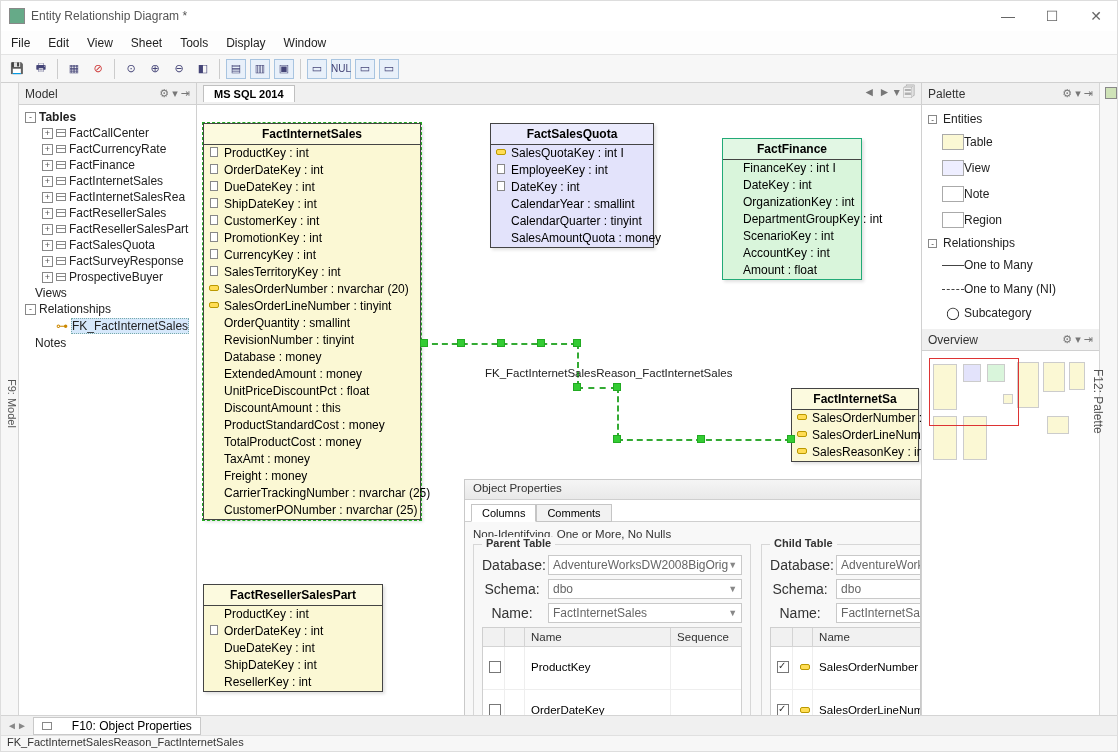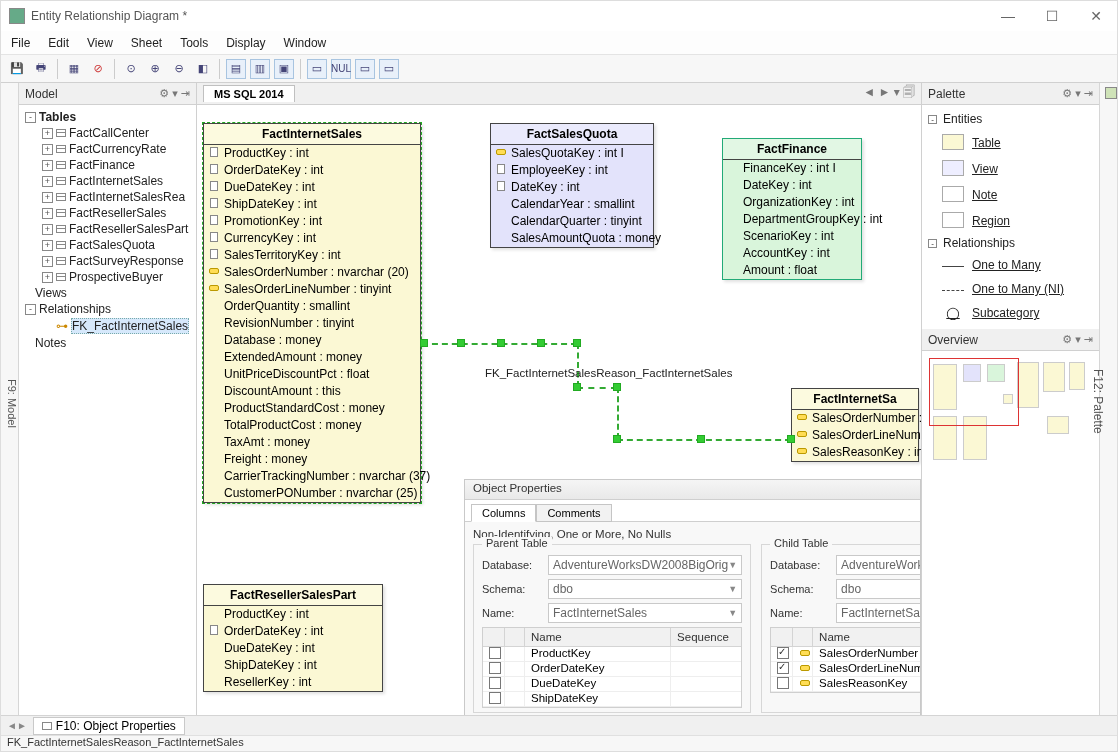--- a/index.html
+++ b/index.html
@@ -43,21 +43,21 @@
 .kic.col::before{content:"";position:absolute;width:6px;height:8px;border:1px solid #888;background:#fff;left:2px;}
 .entity .comment { border-top:1px solid #444; padding:3px 6px; font-size:11px;}
 .fk-line { position:absolute; border-top:2px dashed #3a3; }
 .fk-line.v { border-top:none; border-left:2px dashed #3a3;}
 .fk-hdl { position:absolute; width:8px; height:8px; background:#3c3; border:1px solid #2a2;}
 .fk-label { position:absolute; font-size:11.5px; color:#222;}
 .right-col { width:178px; border-left:1px solid #d0d0d0; display:flex; flex-direction:column; background:#fff;}
 .pal-body { padding:4px 6px; font-size:12px; color:#222; overflow:auto;}
 .pal-grp { display:flex; align-items:center; gap:6px; padding:3px 0;}
 .pal-grp .sq { width:9px;height:9px;border:1px solid #888;font-size:8px;line-height:7px;text-align:center;}
-.pal-item { display:flex; align-items:flex-end; gap:8px; padding:5px 2px 5px 14px;text-decoration:underline;}
+.pal-item { display:flex; align-items:center; gap:0; padding:5px 2px 5px 14px;}
 .pal-item .pic { width:22px; height:16px; border:1px solid #aaa; background:#fbf8d4;}
 .pal-item .pic.view { background:#eef;}
 .pal-item .pic.note { background:#fff;}
 .pal-item .line { width:22px; height:12px; position:relative;}
 .pal-item .line::after{content:"";position:absolute;left:0;right:0;top:6px;border-top:1px solid #444;}
 .pal-item .line.dash::after{border-top:1px dashed #444;}
 .overview { flex:1; padding:6px; position:relative;}
 .ov-map { position:relative; width:160px; height:110px; border:1px solid #fff;}
 .ov-box { position:absolute; background:#fbf8d4; border:1px solid #ccc;}
 .ov-sel { position:absolute; border:1px solid #d33;}
@@ -65,38 +65,38 @@
 .right-rail .pin{ width:12px;height:12px;border:1px solid #888;background:#cfe3b8;margin:2px auto;writing-mode:horizontal-tb;}
 .props { position:absolute; left:463px; right:196px; bottom:34px; height:238px; border:1px solid #c9c9c9; background:#f8f8f8; display:flex; flex-direction:column;}
 .props .phead { height:20px; background:linear-gradient(#f5f5f5,#e9e9e9); border-bottom:1px solid #cfcfcf; padding:2px 8px; font-size:11.5px; color:#333;}
 .props .ptabs { height:22px; display:flex; align-items:flex-end; gap:0; padding:0 6px; border-bottom:1px solid #cfcfcf; background:#fff;}
 .props .ptab { padding:2px 10px; border:1px solid #c5c5c5; background:#f2f2f2; font-size:11px; position:relative; top:1px;}
 .props .ptab.active { background:#fff; border-bottom:1px solid #fff;}
 .props .pbody { flex:1; padding:4px 8px; overflow:hidden;}
 .props .pbody > .lbl { font-size:11.5px; color:#333; padding:2px 0 4px;}
 .fieldsets { display:flex; gap:10px;}
 .fs { flex:1; border:1px solid #d7d7d7; padding:6px 8px 4px; position:relative; background:#f8f8f8;}
-.fs .legend { position:absolute; top:-8px; left:8px; background:#f8f8f8; padding:0 4px; font-size:11px; color:#333;}
+.fs .legend { position:absolute; top:-8px; left:8px; background:#f8f8f8; padding:0 4px; font-size:11px; color:#333;font-weight:bold;}
 .frow { display:flex; align-items:center; gap:6px; margin:4px 0;}
-.frow label { width:60px; font-size:11px; color:#333;}
+.frow label { width:60px; font-size:14px; color:#333;text-align:center;}
 .frow .inp { flex:1; height:20px; border:1px solid #c9c9c9; background:#fff; padding:0 4px; font-size:11.5px; color:#666; display:flex; align-items:center; justify-content:space-between;}
 .frow .inp .dd{color:#888;font-size:9px;}
 .grid { border:1px solid #cfcfcf; background:#fff; margin-top:4px;}
 .grid .ghead { display:flex; background:#f1f1f1; border-bottom:1px solid #d4d4d4;}
 .grid .gh { padding:3px 6px; font-size:11.5px; color:#333; border-right:1px solid #d4d4d4;}
 .grid .gh.c1{width:22px;} .grid .gh.c2{width:20px;} .grid .gh.c3{flex:1;} .grid .gh.c4{width:70px;border-right:none;}
 .grid .grow { display:flex; border-bottom:1px solid #eee;}
-.grid .gc { padding:0 6px; font-size:11.5px; border-right:1px solid #eee;}
+.grid .gc { padding:14px 6px; font-size:11.5px; border-right:1px solid #eee;}
 .grid .gc.c1{width:22px;} .grid .gc.c2{width:20px;} .grid .gc.c3{flex:1;} .grid .gc.c4{width:70px;border-right:none;text-align:center;}
 .chk { width:12px;height:12px;border:1px solid #777;display:inline-block;background:#fff;position:relative;}
 .chk.on::after{content:"✓";position:absolute;font-size:10px;left:0;top:-2px;color:#333;}
 .key-ic { display:inline-block; width:12px;height:8px;position:relative;}
 .key-ic::before{content:"";position:absolute;width:8px;height:4px;border:1px solid #b90;border-radius:2px;background:#fd5;left:1px;top:1px;}
 .bottom-tabs { position:absolute; left:0; right:0; bottom:16px; height:20px; background:#f0f0f0; border-top:1px solid #d4d4d4; display:flex; align-items:center; padding:0 6px; gap:6px;}
-.bottom-tabs .btab { background:#fff; border:1px solid #c9c9c9; padding:1px 8px; font-size:11px; display:flex; align-items:center; gap:4px;}
+.bottom-tabs .btab { background:#fff; border:1px solid #c9c9c9; padding:1px 8px; font-size:11px; display:flex; align-items:center; gap:20px;}
 .status-bar { position:absolute; left:0; right:0; bottom:0; height:16px; background:#f7f7f7; border-top:1px solid #e0e0e0; padding:0 6px; font-size:11px; color:#333;}
 .scroll-h { position:absolute; left:0; right:0; bottom:0; height:14px; background:#f0f0f0; border-top:1px solid #ddd; display:flex;}
 .scroll-h .thumb{ width:60px; background:#cfcfcf; border:1px solid #aaa;}
 .scroll-h .arrow{ width:16px; text-align:center; color:#666; font-size:9px; line-height:12px;}
 </style>
 </head>
 <body>
 
 <div class="title-bar">
   <span class="icon"></span>
@@ -187,36 +187,37 @@
     </div>
     <div class="canvas" id="canvas">
 
       <div class="entity sel-e" style="left:6px;top:18px;width:218px;">
         <div class="ehead">FactInternetSales</div>
         <div id="fis-cols">
             <div class="erow"><span class="kic col"></span>ProductKey : int</div>
             <div class="erow"><span class="kic col"></span>OrderDateKey : int</div>
             <div class="erow"><span class="kic col"></span>DueDateKey : int</div>
             <div class="erow"><span class="kic col"></span>ShipDateKey : int</div>
+            <div class="erow"><span class="kic col"></span>CustomerKey : int</div>
             <div class="erow"><span class="kic col"></span>PromotionKey : int</div>
             <div class="erow"><span class="kic col"></span>CurrencyKey : int</div>
             <div class="erow"><span class="kic col"></span>SalesTerritoryKey : int</div>
             <div class="erow"><span class="kic pk"></span>SalesOrderNumber : nvarchar (20)</div>
             <div class="erow"><span class="kic pk"></span>SalesOrderLineNumber : tinyint</div>
             <div class="erow">OrderQuantity : smallint</div>
             <div class="erow">RevisionNumber : tinyint</div>
             <div class="erow">Database : money</div>
             <div class="erow">ExtendedAmount : money</div>
             <div class="erow">UnitPriceDiscountPct : float</div>
             <div class="erow">DiscountAmount : this</div>
             <div class="erow">ProductStandardCost : money</div>
             <div class="erow">TotalProductCost : money</div>
             <div class="erow">TaxAmt : money</div>
             <div class="erow">Freight : money</div>
-            <div class="erow">CarrierTrackingNumber : nvarchar (37)</div>
+            <div class="erow">CarrierTrackingNumber : nvarchar (25)</div>
             <div class="erow">CustomerPONumber : nvarchar (25)</div>
           </div>
       </div>
 
       <div class="entity blue" style="left:293px;top:18px;width:164px;">
         <div class="ehead">FactSalesQuota</div>
         <div id="fsq-cols">
             <div class="erow"><span class="kic pk"></span>SalesQuotaKey : int I</div>
             <div class="erow"><span class="kic col"></span>EmployeeKey : int</div>
             <div class="erow"><span class="kic col"></span>DateKey : int</div>

